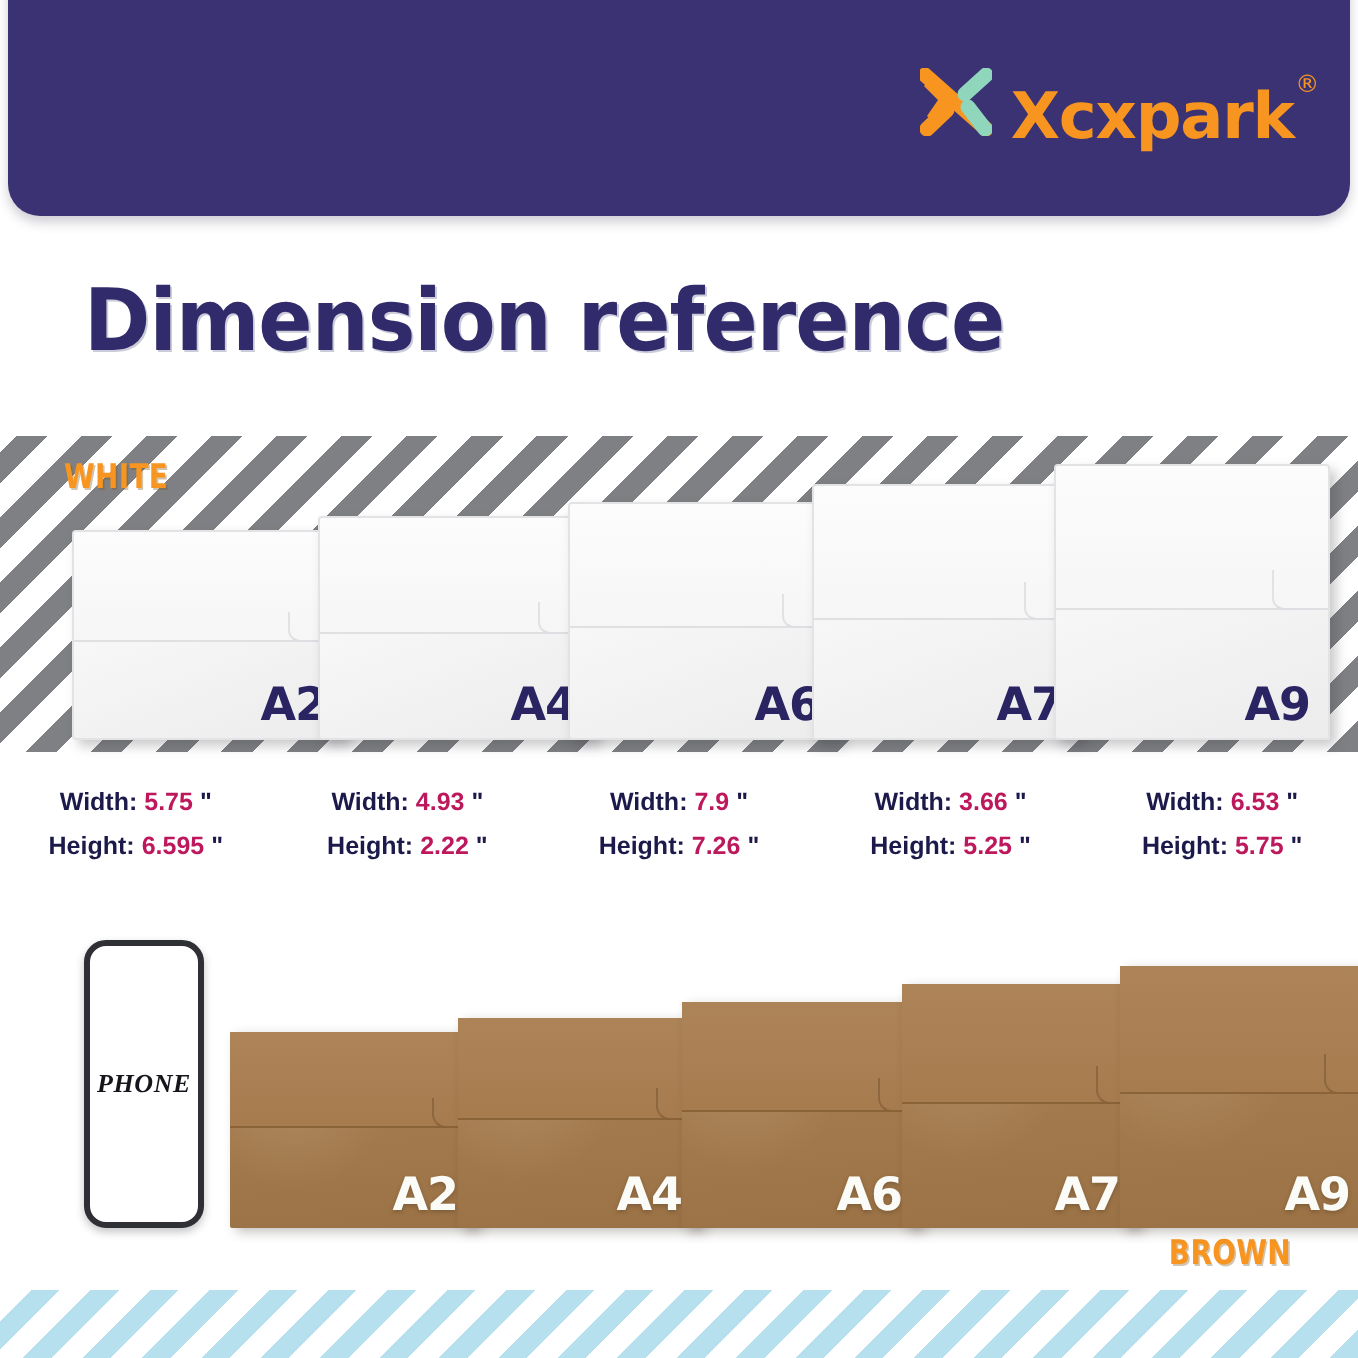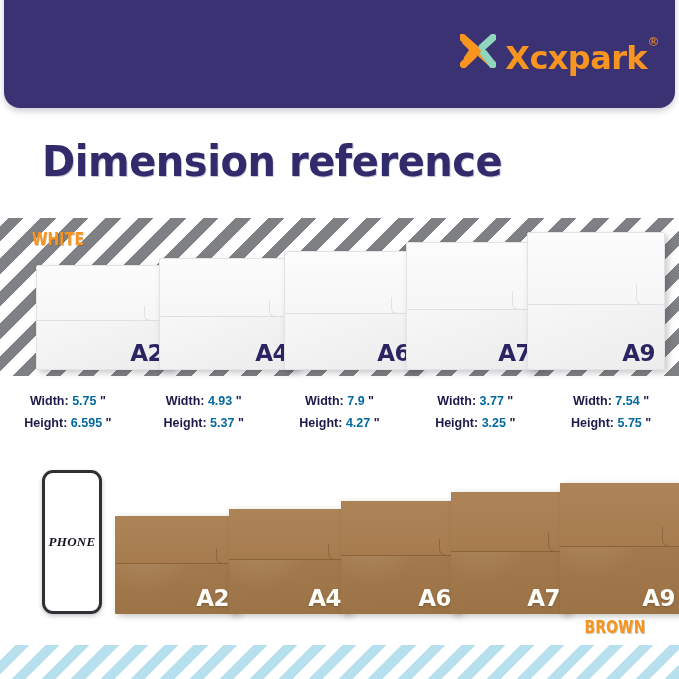--- a/index.html
+++ b/index.html
@@ -193,21 +193,21 @@
     flex: 1 1 0;
     text-align: center;
     font-family: "Liberation Sans", sans-serif;
     font-size: 12.5px;
     font-weight: bold;
     color: #1c1a4a;
     line-height: 1.72;
     white-space: nowrap;
   }
   .dim-num {
-    color: #0369a1;
+    color: #be185d;
   }
   .dim-unit {
     color: #1c1a4a;
     font-weight: bold;
   }
 
   
   .brown-row {
     position: absolute;
     left: 0;
@@ -327,32 +327,32 @@
       </div>
     </div>
 
   <div class="dims-row" id="dims-row">
       <div class="dim-col">
         <div>Width: <span class="dim-num">5.75</span> <span class="dim-unit">"</span></div>
         <div>Height: <span class="dim-num">6.595</span> <span class="dim-unit">"</span></div>
       </div>
       <div class="dim-col">
         <div>Width: <span class="dim-num">4.93</span> <span class="dim-unit">"</span></div>
-        <div>Height: <span class="dim-num">5.37</span> <span class="dim-unit">"</span></div>
+        <div>Height: <span class="dim-num">2.22</span> <span class="dim-unit">"</span></div>
       </div>
       <div class="dim-col">
         <div>Width: <span class="dim-num">7.9</span> <span class="dim-unit">"</span></div>
-        <div>Height: <span class="dim-num">4.27</span> <span class="dim-unit">"</span></div>
-      </div>
-      <div class="dim-col">
-        <div>Width: <span class="dim-num">3.77</span> <span class="dim-unit">"</span></div>
-        <div>Height: <span class="dim-num">3.25</span> <span class="dim-unit">"</span></div>
-      </div>
-      <div class="dim-col">
-        <div>Width: <span class="dim-num">7.54</span> <span class="dim-unit">"</span></div>
+        <div>Height: <span class="dim-num">7.26</span> <span class="dim-unit">"</span></div>
+      </div>
+      <div class="dim-col">
+        <div>Width: <span class="dim-num">3.66</span> <span class="dim-unit">"</span></div>
+        <div>Height: <span class="dim-num">5.25</span> <span class="dim-unit">"</span></div>
+      </div>
+      <div class="dim-col">
+        <div>Width: <span class="dim-num">6.53</span> <span class="dim-unit">"</span></div>
         <div>Height: <span class="dim-num">5.75</span> <span class="dim-unit">"</span></div>
       </div>
     </div>
 
   <div class="brown-row" id="brown-row">
     <div class="phone">
       <span class="phone-text">PHONE</span>
     </div>
   <div class="env-brown" style="left: 115px; width: 123px; height: 98px; z-index: 10;">
         <div class="flap"></div>

